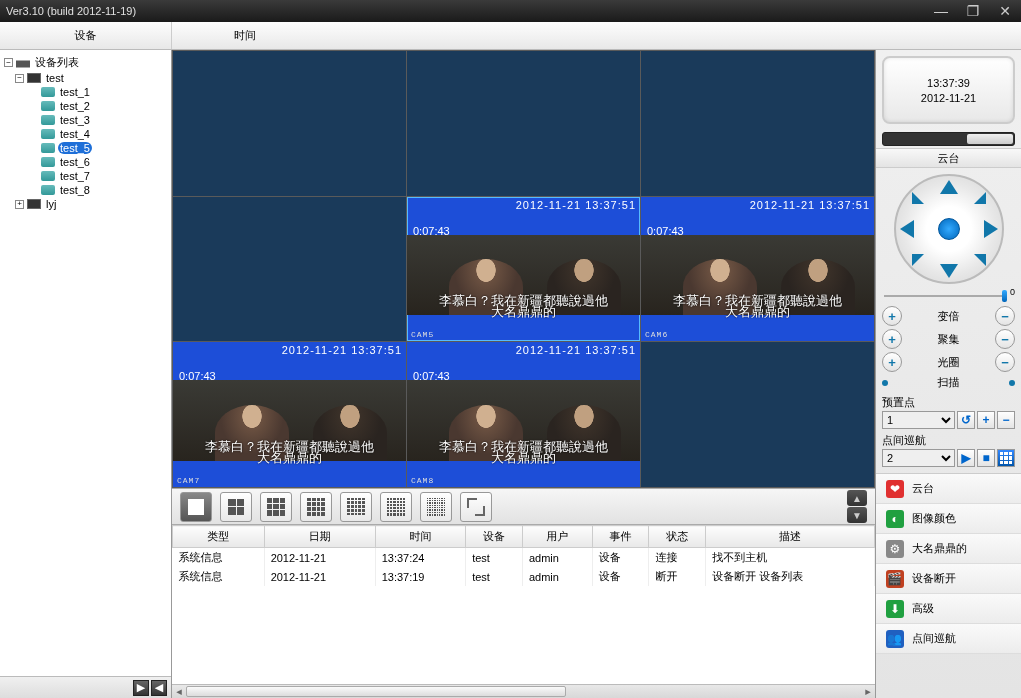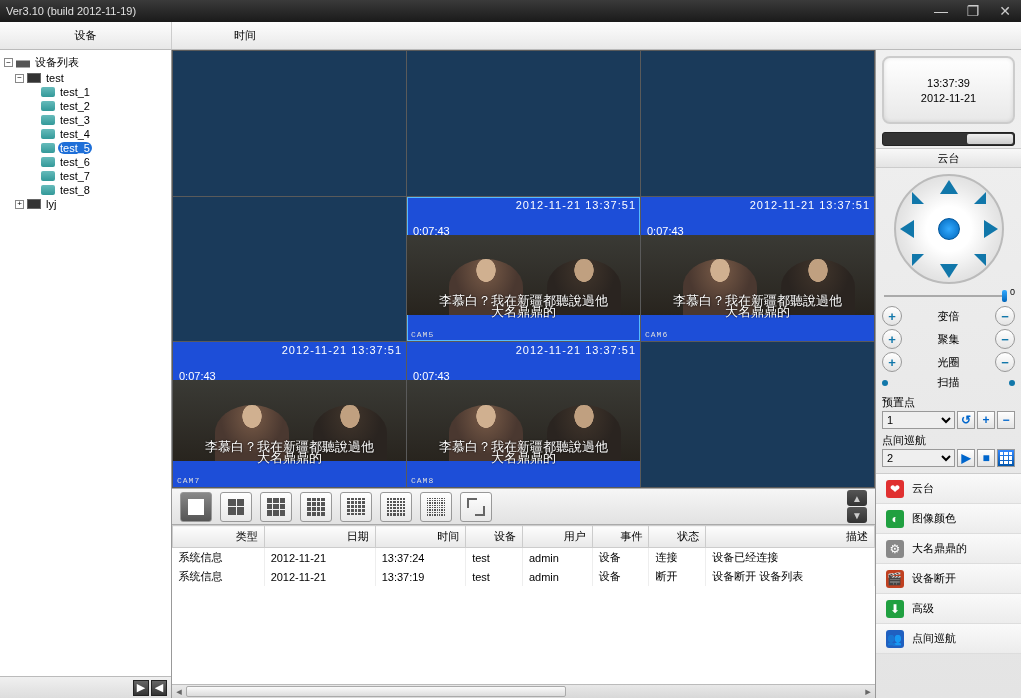--- a/index.html
+++ b/index.html
@@ -69,21 +69,21 @@
 .fs-ic::before, .fs-ic::after { content:''; position:absolute; width:8px; height:8px; border:2px solid #666; }
 .fs-ic::before { top:0; left:0; border-right:none; border-bottom:none; }
 .fs-ic::after { bottom:0; right:0; border-left:none; border-top:none; }
 .layout-bar .spacer { flex: 1; }
 .updown { display: flex; flex-direction: column; gap: 1px; }
 .updown .ud { width: 20px; height: 16px; background: linear-gradient(#555,#333); color: #ccc; display: flex; align-items: center; justify-content: center; border-radius: 3px; cursor: pointer; font-size: 10px; }
 
 
 .log { flex: 1; background: #fff; overflow: auto; border-top: 1px solid #aaa; }
 .log table { width: 100%; border-collapse: collapse; }
-.log th { background: linear-gradient(#fdfdfd,#e8e8e8); border: 1px solid #ccc; padding: 3px 6px; text-align: right; font-weight: normal; position: sticky; top: 0; }
+.log th { background: linear-gradient(#fdfdfd,#e8e8e8); border: 1px solid #ccc; padding: 3px 6px; text-align: center; font-weight: normal; position: sticky; top: 0; }
 .log td { padding: 2px 6px; border-right: 1px solid #eee; white-space: nowrap; }
 .log-scroll { height: 14px; background: linear-gradient(#e8e8e8,#d8d8d8); border-top: 1px solid #bbb; position: relative; }
 .log-scroll .thumb { position: absolute; left: 14px; top: 1px; width: 380px; height: 11px; background: linear-gradient(#fafafa,#dcdcdc); border: 1px solid #aaa; border-radius: 2px; }
 .log-scroll .arr { position: absolute; top: 0; width: 14px; height: 13px; display: flex; align-items: center; justify-content: center; color: #666; }
 .log-scroll .arr.l { left: 0; }
 .log-scroll .arr.r { right: 0; }
 
 
 .right { width: 146px; background: linear-gradient(#f0f0f0,#e4e4e4); border-left: 1px solid #999; display: flex; flex-direction: column; }
 .clock { margin: 6px; height: 68px; background: linear-gradient(#fff,#e8e8e8); border: 2px solid #ccc; border-radius: 8px; display: flex; flex-direction: column; align-items: center; justify-content: center; gap: 3px; box-shadow: inset 0 0 4px rgba(0,0,0,0.1); }
@@ -476,21 +476,21 @@
           </thead>
         <tbody id="log-body">
             <tr>
               <td>系统信息</td>
               <td>2012-11-21</td>
               <td>13:37:24</td>
               <td>test</td>
               <td>admin</td>
               <td>设备</td>
               <td>连接</td>
-              <td>设备已经连接</td>
+              <td>找不到主机</td>
             </tr>
             <tr>
               <td>系统信息</td>
               <td>2012-11-21</td>
               <td>13:37:19</td>
               <td>test</td>
               <td>admin</td>
               <td>设备</td>
               <td>断开</td>
               <td>设备断开 设备列表</td>

